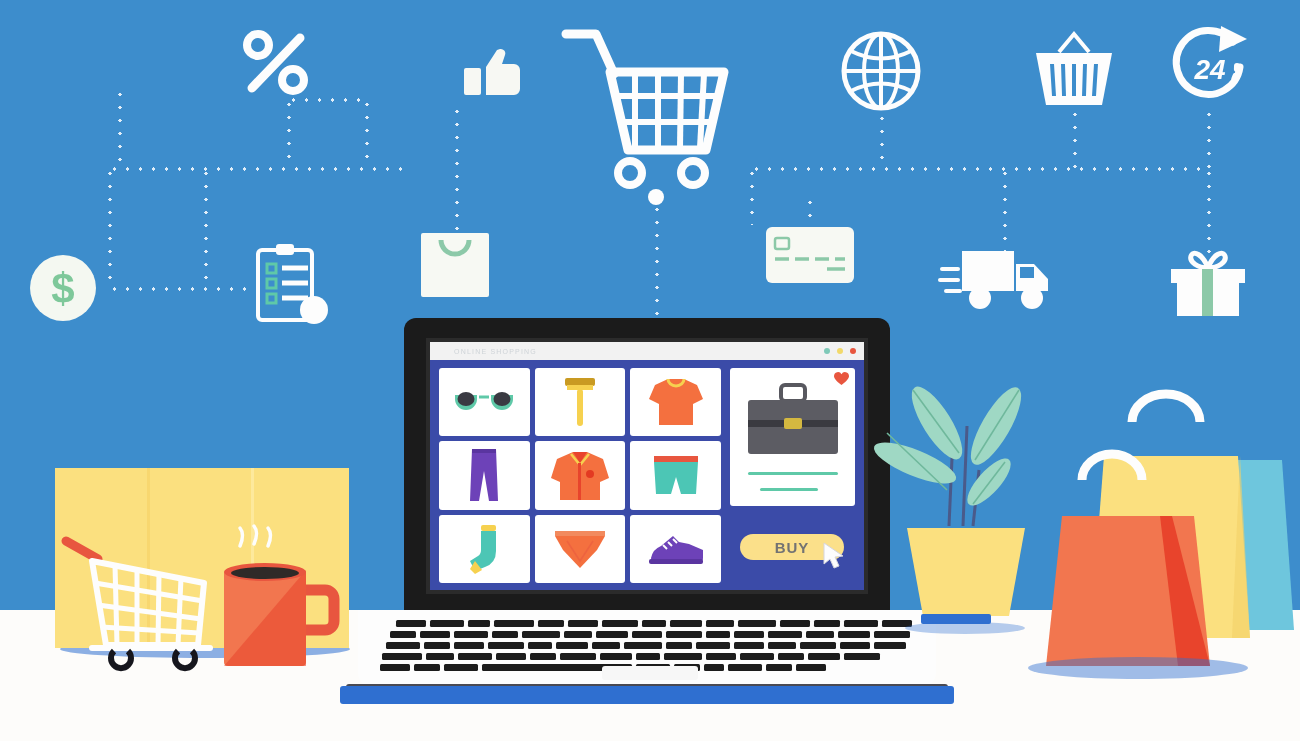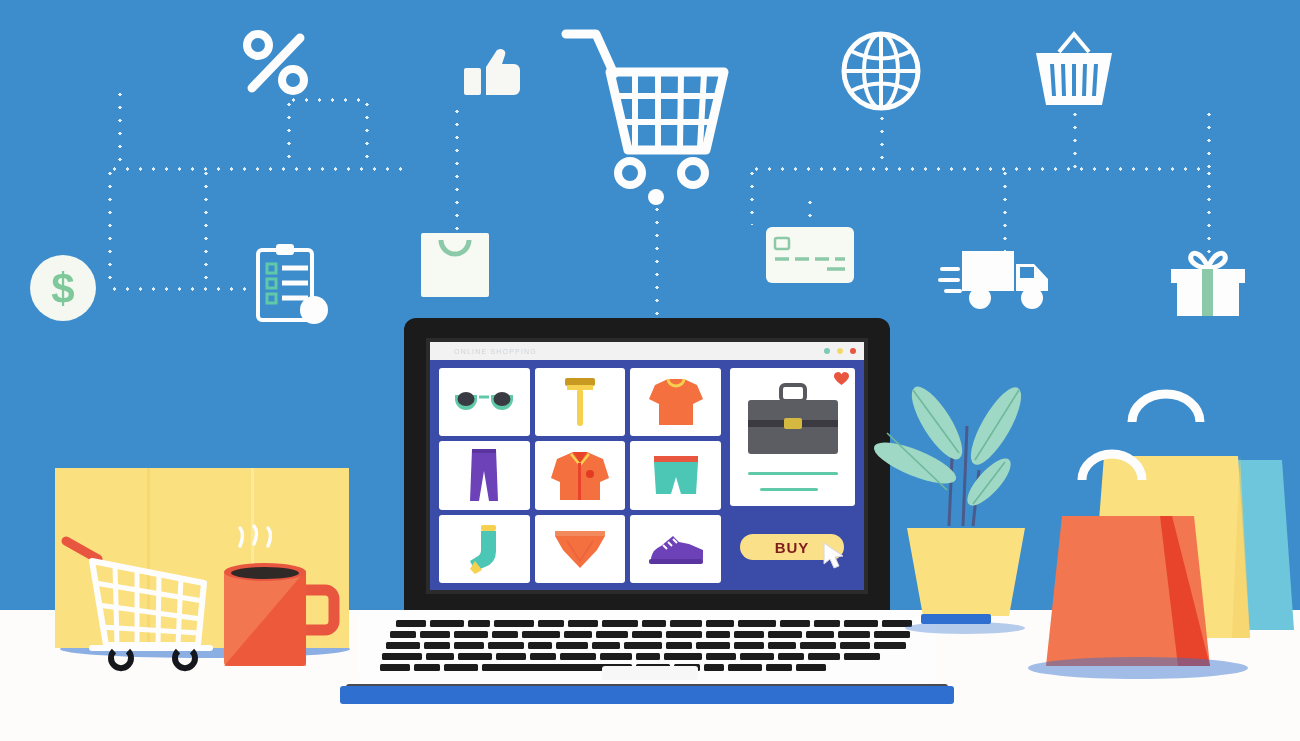--- a/index.html
+++ b/index.html
@@ -27,21 +27,21 @@
   .tbdots{margin-left:auto;display:flex;gap:7px;margin-right:8px;}
   .tbdot{width:6px;height:6px;border-radius:50%;}
   .grid{position:absolute;left:9px;top:26px;width:282px;height:215px;display:grid;
         grid-template-columns:repeat(3,1fr);grid-template-rows:repeat(3,1fr);gap:5px;}
   .cell{background:#fff;border-radius:3px;display:flex;align-items:center;justify-content:center;}
   .detail{position:absolute;left:300px;top:26px;width:125px;height:138px;background:#fff;border-radius:3px;}
   .heartwrap{position:absolute;right:6px;top:4px;}
   .dline{position:absolute;height:2.5px;background:#5fc9a8;border-radius:2px;}
   .buy{position:absolute;left:310px;top:192px;width:104px;height:26px;background:#fbe08a;border-radius:14px;
        display:flex;align-items:center;justify-content:center;}
-  .buytxt{font-size:15px;font-weight:bold;color:#7f1d1d;letter-spacing:1px;}
+  .buytxt{font-size:15px;font-weight:bold;color:#737373;letter-spacing:1px;}
   .base{position:absolute;left:-46px;top:292px;width:578px;height:78px;background:#fdfdfd;border-radius:0 0 16px 16px;}
   .basetop{position:absolute;left:-46px;top:292px;width:578px;height:5px;background:#ededed;}
   .touch{position:absolute;left:198px;top:348px;width:96px;height:14px;background:#f7f7f7;border-radius:3px;}
   .mat{position:absolute;left:-64px;top:368px;width:614px;height:18px;background:#2f6fd0;border-radius:3px;}
   .matshade{position:absolute;left:-58px;top:366px;width:602px;height:6px;background:#4a4a52;border-radius:3px;}
   .kbd{position:absolute;left:-26px;top:302px;width:540px;height:48px;}
   .krow{position:absolute;display:flex;gap:4px;}
   .key{height:7px;background:#1c1c1c;border-radius:1.5px;}
 
   
@@ -136,20 +136,28 @@
       <path d="M25 22 L40 4 L55 22" fill="none" stroke="#fdfdfd" stroke-width="4"></path>
       <path d="M2 23 h76 l-10 52 h-56 z" fill="#fdfdfd"></path>
       <line x1="18" y1="34" x2="20" y2="66" stroke="#3d8dcc" stroke-width="4"></line>
       <line x1="29" y1="34" x2="30" y2="66" stroke="#3d8dcc" stroke-width="4"></line>
       <line x1="40" y1="34" x2="40" y2="66" stroke="#3d8dcc" stroke-width="4"></line>
       <line x1="51" y1="34" x2="50" y2="66" stroke="#3d8dcc" stroke-width="4"></line>
       <line x1="62" y1="34" x2="60" y2="66" stroke="#3d8dcc" stroke-width="4"></line>
     </svg>
   </div>
 
+  <div class="ico" style="left:1167px;top:24px;">
+    <svg width="86" height="86" viewBox="0 0 86 86">
+      <path d="M66 18 A32 32 0 1 0 73 43" fill="none" stroke="#fdfdfd" stroke-width="7" stroke-linecap="round"></path>
+      <path d="M70 42 a30 30 0 0 1 -5 17" fill="none" stroke="#fdfdfd" stroke-width="6" stroke-linecap="round" stroke-dasharray="3 7"></path>
+      <polygon points="54,2 80,15 52,28" fill="#fdfdfd"></polygon>
+      <text x="43" y="55" text-anchor="middle" font-family="Liberation Sans, sans-serif" font-size="28" font-weight="bold" font-style="italic" fill="#fdfdfd">24</text>
+    </svg>
+  </div>
 
   <div class="ico" style="left:28px;top:253px;">
     <svg width="70" height="70" viewBox="0 0 70 70">
       <circle cx="35" cy="35" r="33" fill="#f4f8f1"></circle>
       <text x="35" y="50" text-anchor="middle" font-family="Liberation Sans, sans-serif" font-size="42" font-weight="bold" fill="#7ec89a">$</text>
     </svg>
   </div>
 
   <div class="ico" style="left:252px;top:240px;">
     <svg width="80" height="88" viewBox="0 0 80 88">

